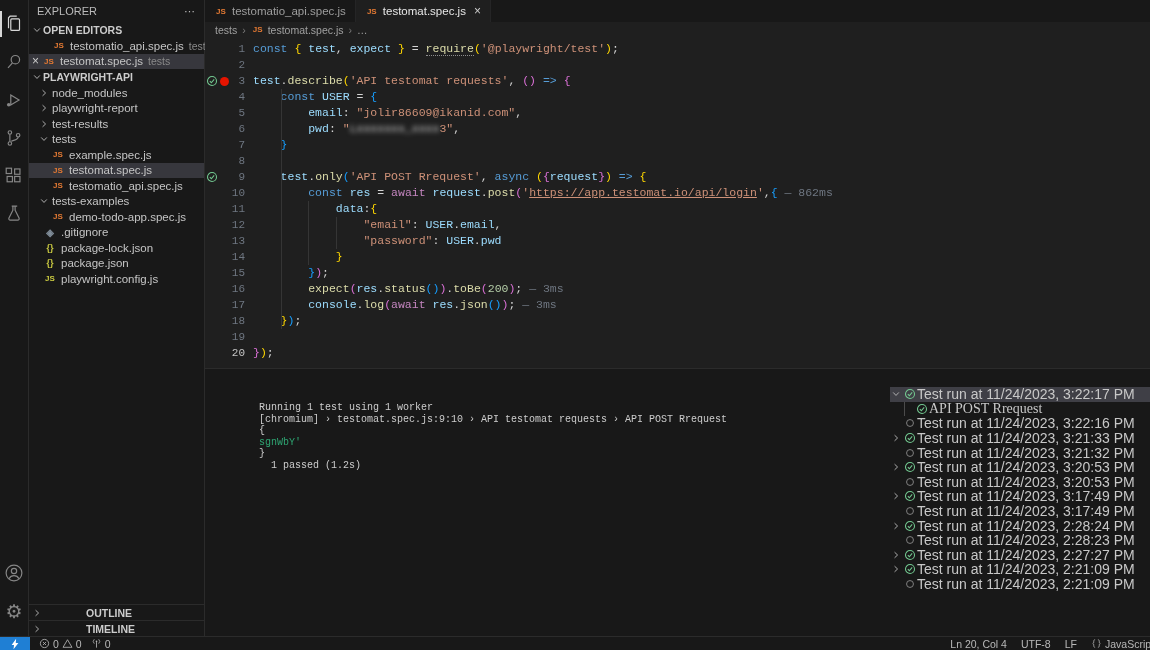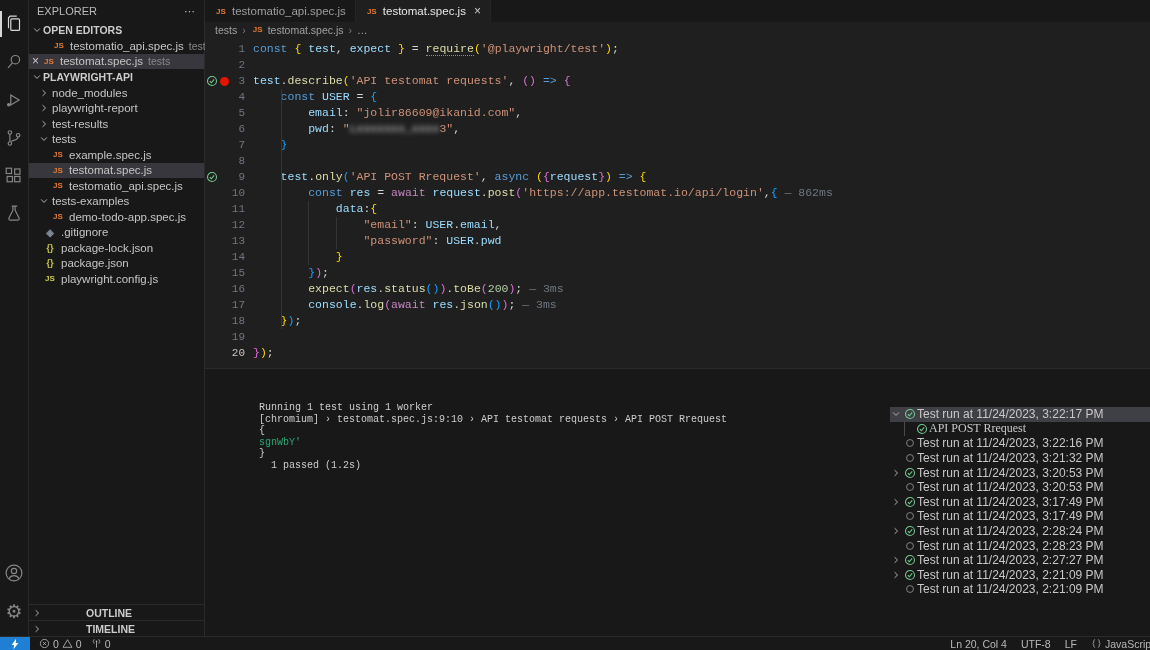--- a/index.html
+++ b/index.html
@@ -57,37 +57,37 @@
   .cl { height:16px; line-height:16px; display:flex; white-space:pre; }
   .gut { flex:0 0 48px; position:relative; display:flex; }
   .gut .num { width:40px; text-align:right; color:#6e7681; font-size:11px; }
   .gut .num.cur { color:#c6c6c6; }
   .gicon { position:absolute; top:2px; display:inline-flex; }
   .gicon.g1 { left:1px; } .gicon.g2 { left:15px; }
   .bp { width:9px; height:9px; border-radius:50%; background:#e51400; margin-top:2px; }
   .code span { white-space:pre; }
   .kw{color:#569cd6} .ct{color:#c586c0} .vr{color:#9cdcfe} .fn{color:#dcdcaa} .st{color:#ce9178}
   .nm{color:#b5cea8} .pn{color:#d4d4d4} .b1{color:#ffd700} .b2{color:#da70d6} .b3{color:#179fff}
-  .dm{color:#6e7681} .lk{color:#ce9178; }
+  .dm{color:#6e7681} .lk{color:#ce9178; text-decoration:underline}
   .uq{border-bottom:1px dotted #8e8e8e}
   .bl{color:#dedede; filter:blur(2.6px)}
   .iguide { position:absolute; width:1px; background:#353535; }
 
   
   .panel { flex:1; background:#181818; border-top:1px solid #2b2b2b; position:relative; }
   .panel-tabs { height:24px; display:flex; align-items:center; padding-left:11px; }
   .ptab { font-size:10.5px; color:#9d9d9d; margin-right:11px; padding:4px 1px; letter-spacing:.3px; cursor:pointer; }
   .ptab.active { color:#e7e7e7; border-bottom:1px solid #4f9cd8; }
   .pout { position:absolute; left:0; top:24px; width:685px; bottom:0; padding:9px 0 0 6px;
           font-family:"Liberation Mono", monospace; font-size:10px; overflow:hidden; }
   .pline { height:11.5px; line-height:11.5px; white-space:pre;margin-left:48px; }
   .out{color:#cccccc} .grn{color:#2ea572}
 
   
-  .ttree { position:absolute; left:685px; top:36px; width:260px; bottom:0; padding-top:2px; font-size:12px; overflow:hidden; }
+  .ttree { position:absolute; left:685px; top:16px; width:260px; bottom:0; padding-top:2px; font-size:14px; overflow:hidden; }
   .trow { height:14.6px; display:flex; align-items:center; white-space:nowrap; cursor:pointer; color:#c8c8c8; position:relative; }
   .trow.sel { background:#3f3f46; }
   .trow .tchev { width:12px; flex:0 0 12px; display:flex; justify-content:center; }
   .trow .ticon { width:15px; flex:0 0 15px; display:flex; justify-content:center; align-items:center; }
   .trow.child { padding-left:24px;font-family:Liberation Serif, serif; }
   .trow.child::before { content:""; position:absolute; left:14px; top:0; bottom:0; width:1px; background:#4b4b4b; }
   .trow.nochev { padding-left:12px; }
 
   
   .statusbar { position:absolute; left:0; bottom:0; width:1150px; height:14px; background:#181818;
@@ -406,20 +406,34 @@
             <span>API POST Rrequest</span>
           </div>
           <div class="trow nochev">
             <span class="ticon">
               <svg width="12" height="12" viewBox="0 0 16 16">
                 <circle cx="8" cy="8" r="4.6" fill="none" stroke="#8a8a8a" stroke-width="1.2"></circle>
               </svg>
             </span>
             <span>Test run at 11/24/2023, 3:22:16 PM</span>
           </div>
+          <div class="trow">
+            <span class="tchev">
+              <svg width="10" height="10" viewBox="0 0 16 16">
+                <path d="M5.7 3.5l4.8 4.5-4.8 4.5" fill="none" stroke="#b5b5b5" stroke-width="1.5"></path>
+              </svg>
+            </span>
+            <span class="ticon">
+              <svg width="12" height="12" viewBox="0 0 16 16">
+                <circle cx="8" cy="8" r="6" fill="none" stroke="#73c991" stroke-width="1.4"></circle>
+                <path d="M5.1 8.3l2 2 3.8-4.4" fill="none" stroke="#73c991" stroke-width="1.4"></path>
+              </svg>
+            </span>
+            <span>Test run at 11/24/2023, 3:21:33 PM</span>
+          </div>
           <div class="trow nochev">
             <span class="ticon">
               <svg width="12" height="12" viewBox="0 0 16 16">
                 <circle cx="8" cy="8" r="4.6" fill="none" stroke="#8a8a8a" stroke-width="1.2"></circle>
               </svg>
             </span>
             <span>Test run at 11/24/2023, 3:21:32 PM</span>
           </div>
           <div class="trow">
             <span class="tchev">

